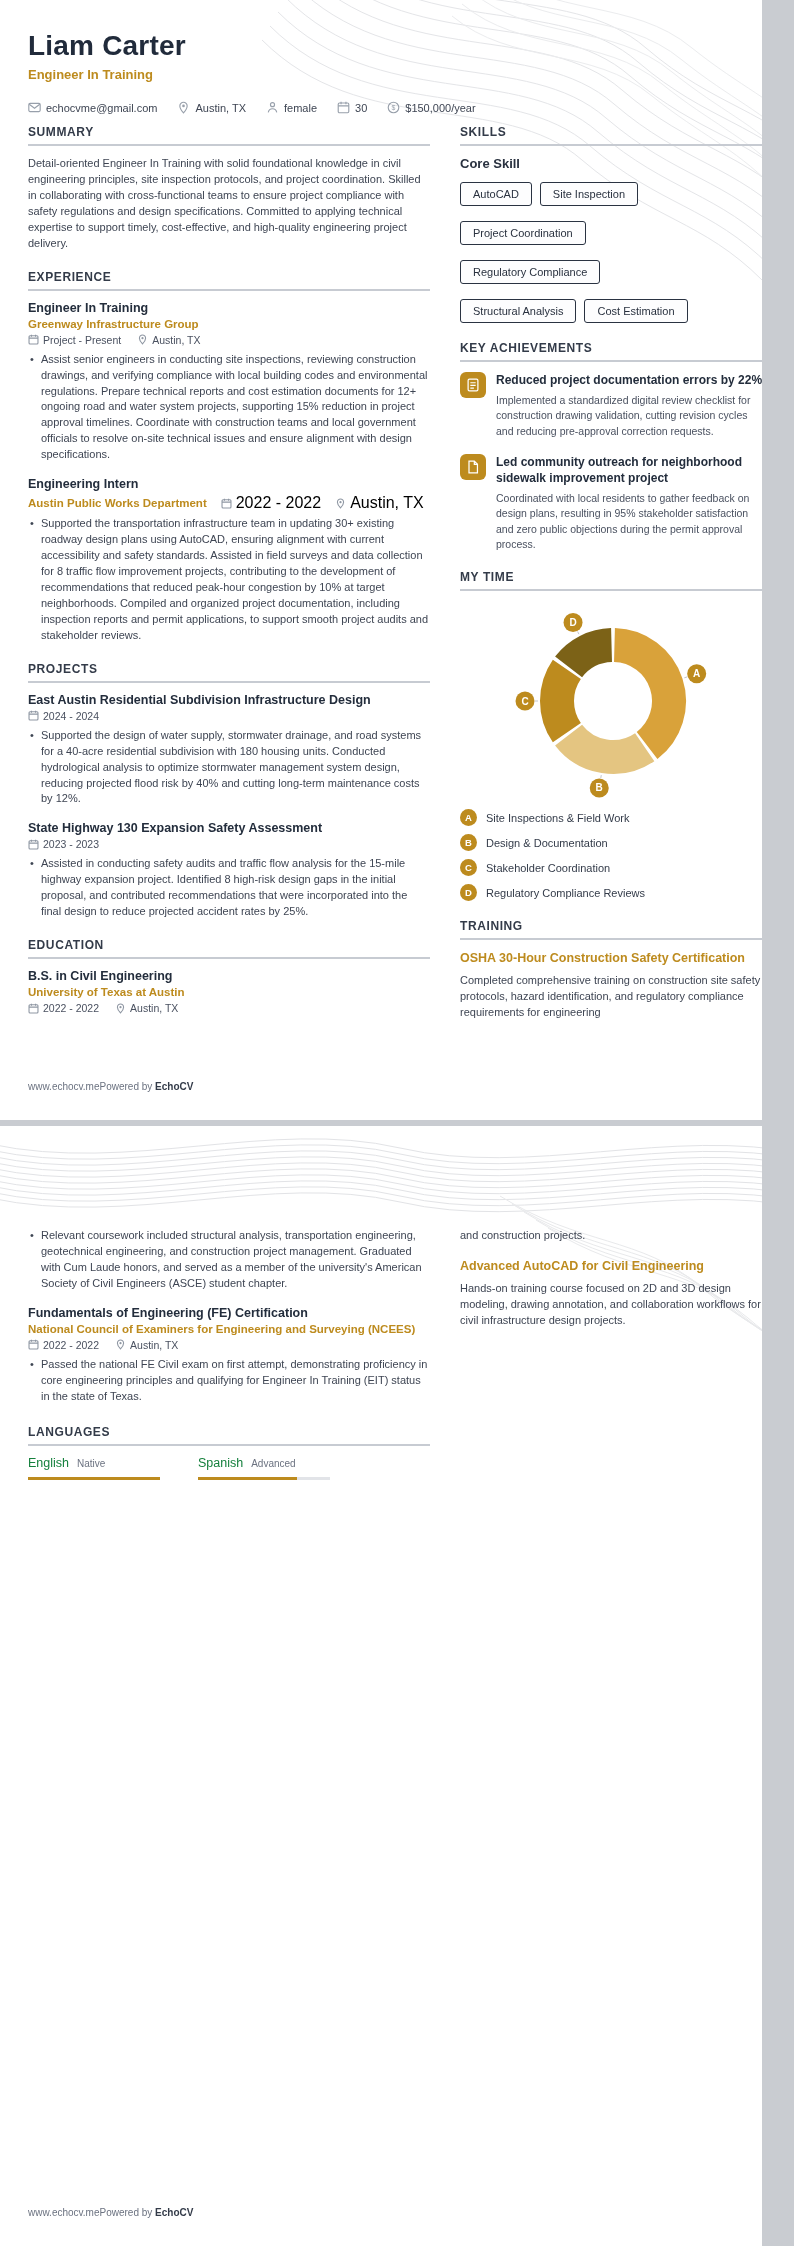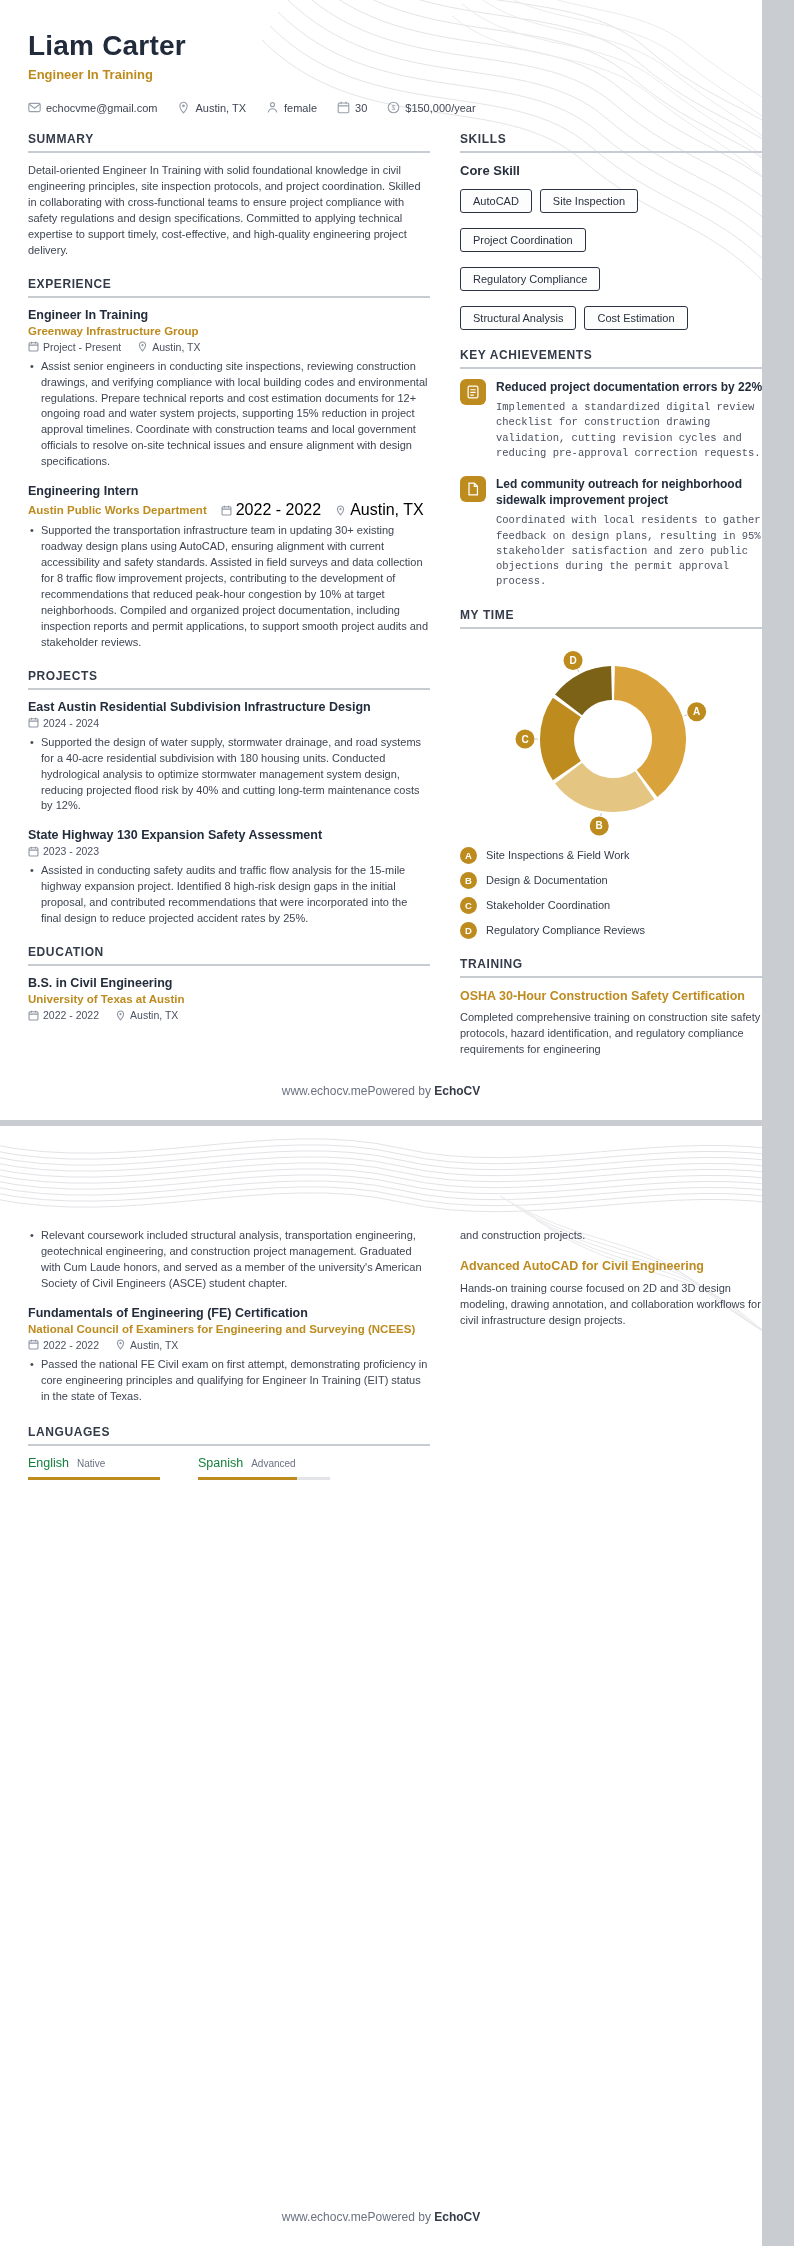--- a/index.html
+++ b/index.html
@@ -15,21 +15,21 @@
   .waves-p2 { top:0; left:0; }
 
   .header { position:relative; padding:30px 28px 0 28px; }
   .name { font-size:28px; font-weight:700; color:#212B3B; letter-spacing:.2px; }
   .job-title { margin-top:5px; font-size:13px; font-weight:700; color:var(--accent); }
   .contact-row { display:flex; align-items:center; gap:20px; margin-top:13px; font-size:11px; color:#3E4553; flex-wrap:wrap; }
   .contact-item { display:inline-flex; align-items:center; gap:5px;margin-top:6px; }
   .cicon { width:13px; height:13px; color:#98A0AB; display:inline-flex; }
   .cicon svg { width:13px; height:13px; }
 
-  .columns { position:relative; display:flex; gap:30px; padding:0 28px; margin-top:18px; }
+  .columns { position:relative; display:flex; gap:30px; padding:0 28px; margin-top:11px; }
   .col-left  { width:402px; flex:0 0 402px; }
   .col-right { width:306px; flex:0 0 306px; }
 
   section { margin-bottom:18px; }
   .sec-h { font-size:12px; font-weight:700; letter-spacing:.6px; color:#333B49; text-transform:uppercase;
            border-bottom:2px solid #C7CBD2; padding-bottom:5px; margin-bottom:10px; }
 
   .body-text { font-size:11px; line-height:1.45; color:#3E4553; }
   .item-title { font-size:12.5px; font-weight:700; color:#232D3C; margin-bottom:3px; }
   .company { font-size:11.5px; font-weight:700; color:var(--accent); margin-bottom:4px; }
@@ -48,34 +48,34 @@
   .group-label { font-size:13px; font-weight:700; color:#29313F; margin-bottom:11px; }
   .chip-rows { display:flex; flex-direction:column; gap:15px; }
   .chip-row { display:flex; gap:8px; }
   .chip { border:1px solid #2A3342; border-radius:3px; padding:5px 12px; font-size:11px; color:#29313F; background:#FDFDFE; white-space:nowrap; }
 
   .ach-item { display:flex; gap:10px; margin-bottom:15px; }
   .ach-icon { flex:0 0 26px; width:26px; height:26px; border-radius:6px; background:var(--accent);
               display:flex; align-items:center; justify-content:center; }
   .ach-icon svg { width:16px; height:16px; }
   .ach-title { font-size:12px; font-weight:700; color:#232D3C; line-height:1.35; margin-bottom:5px; }
-  .ach-text { font-size:10.5px; line-height:1.45; color:#4A5160;font-family:Liberation Mono, monospace; }
+  .ach-text { font-size:10.5px; line-height:1.45; color:#4A5160; }
 
   .chart-wrap { display:flex; justify-content:center; margin:2px 0 8px; }
   .legend { display:flex; flex-direction:column; gap:8px; margin-top:2px; }
   .legend-item { display:flex; align-items:center; gap:9px; }
   .legend-badge { width:17px; height:17px; border-radius:50%; background:var(--accent); color:#fff;
                   font-size:9.5px; font-weight:700; display:flex; align-items:center; justify-content:center; }
   .legend-label { font-size:11px; color:#333B49; }
 
   .gold-title { font-size:12.5px; font-weight:700; color:var(--accent); line-height:1.35; margin-bottom:6px; }
   .training-item { margin-bottom:14px; }
 
-  .page-footer { position:absolute; left:28px; right:28px; bottom:22px; display:flex;
-                 justify-content:center; align-items:center; font-size:12px; color:#6B7280; }
+  .page-footer { position:absolute; left:28px; right:28px; bottom:28px; display:flex;
+                 justify-content:flex-start; align-items:center; font-size:10px; color:#6B7280; }
   .footer-brand b { color:#333B49; font-weight:700; }
 
   .page-2 .columns { margin-top:0; padding-top:102px; }
   .lang-grid { display:flex; gap:38px; }
   .lang { width:132px; }
   .lang-head { display:flex; align-items:baseline; gap:8px; margin-bottom:7px; }
   .lang-name { font-size:12.5px; color:#15803d; }
   .lang-level { font-size:10px; color:#6B7280; }
   .lang-bar { height:3px; background:#E2E4E8; position:relative; }
   .lang-fill { position:absolute; left:0; top:0; bottom:0; background:var(--accent); }

